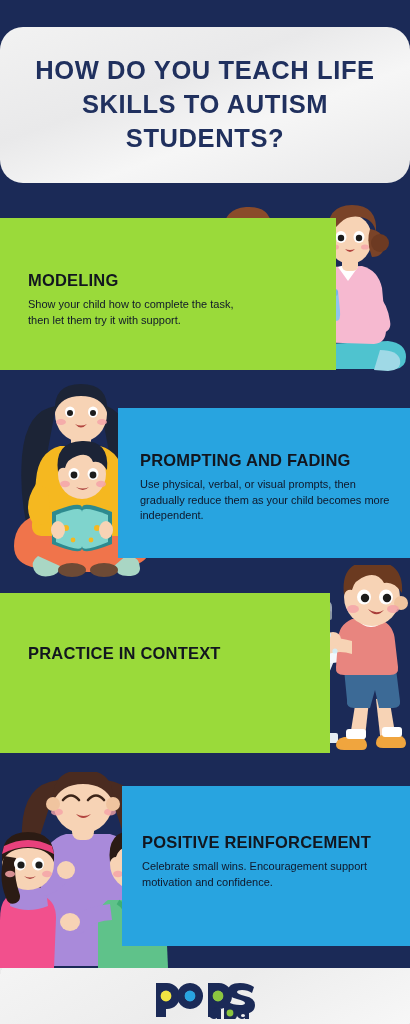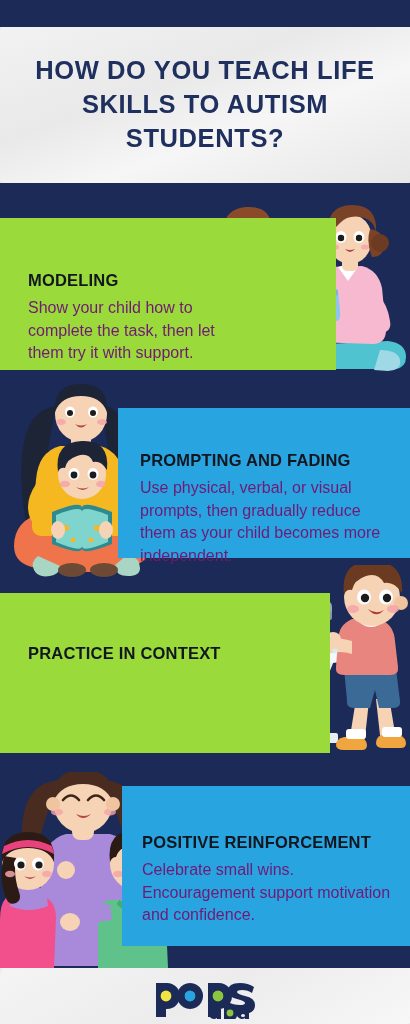--- a/index.html
+++ b/index.html
@@ -26,21 +26,21 @@
 
   
   .title-band {
     position:absolute; left:0; top:27px; width:410px; height:156px;
     background:
       linear-gradient(117deg, rgba(0,0,0,0.035) 0 2px, rgba(255,255,255,0) 2px 26px),
       linear-gradient(-72deg, rgba(0,0,0,0.045) 0 1px, rgba(255,255,255,0) 1px 34px),
       linear-gradient(38deg, rgba(0,0,0,0.03) 0 2px, rgba(255,255,255,0) 2px 45px),
       linear-gradient(-25deg, rgba(0,0,0,0.025) 0 1px, rgba(255,255,255,0) 1px 19px),
       linear-gradient(160deg,#f2f2f2 0%, #e9e9ea 38%, #f6f6f6 62%, #e7e7e8 100%);
-    display:flex; align-items:center; justify-content:center;
+    display:flex; align-items:center; justify-content:center;border-radius:23px;
   }
   .title-text {
     color:#20305e;
     font-weight:bold;
     font-size:25.5px;
     line-height:1.33;
     letter-spacing:0.6px;
     text-align:center;
     text-transform:uppercase;
     width:360px;
@@ -57,23 +57,23 @@
     font-weight:bold;
     font-size:16.5px;
     letter-spacing:0.2px;
     color:#12161f;
     text-transform:uppercase;
     margin-bottom:7px;
     white-space:nowrap;
     margin-top:25px;
   }
   .body-text {
-    font-size:16px;
+    font-size:11px;
     line-height:1.42;
-    color:#701a75;
+    color:#0f172a;
   }
   .align-right { }
   .align-left  { text-align:left; }
 
   
   #sec1 { left:0;   top:218px; width:336px; height:152px; }
   #sec1 .card-inner { left:28px; top:28px; width:222px; }
 
   #sec2 { left:118px; top:408px; width:292px; height:150px; }
   #sec2 .card-inner { right:18px; top:18px; width:252px; }

